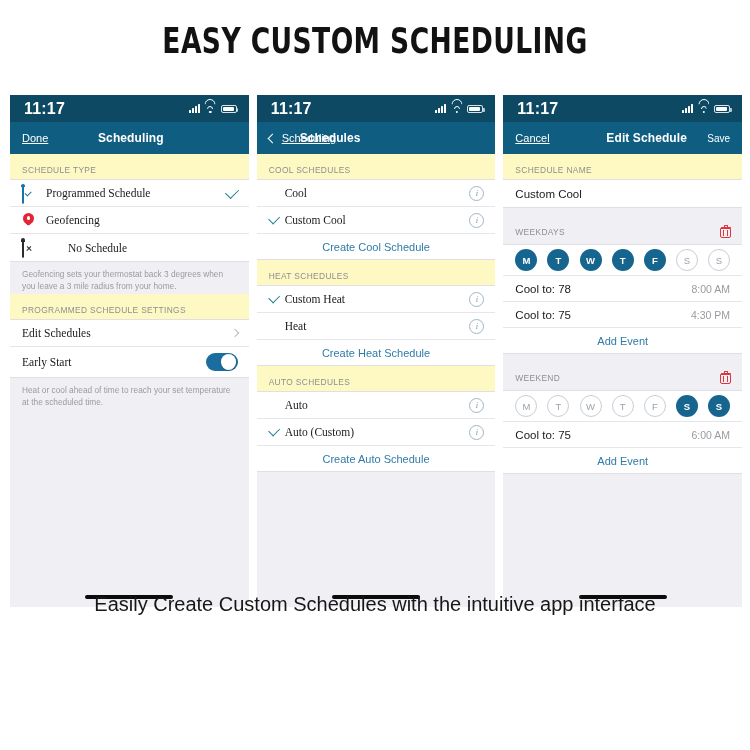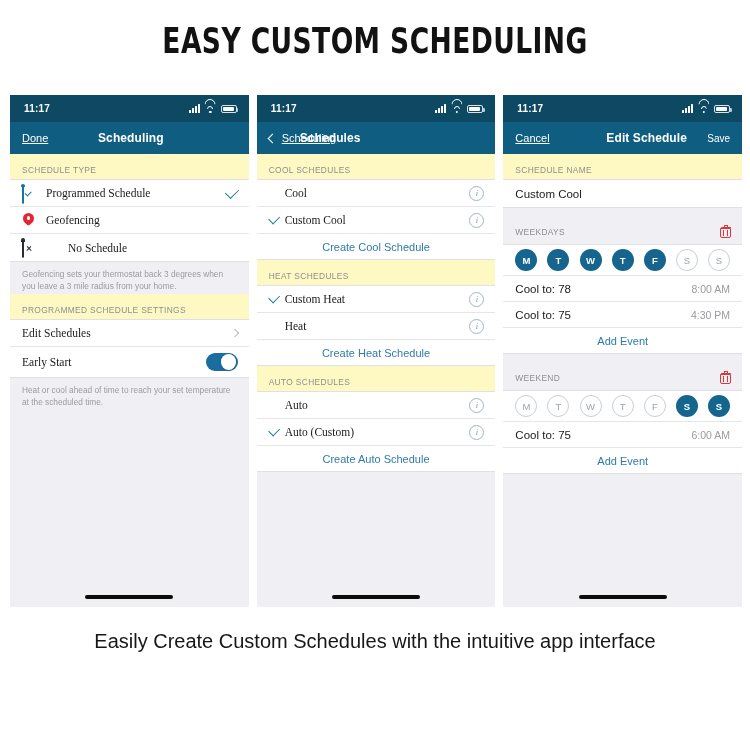--- a/index.html
+++ b/index.html
@@ -22,21 +22,21 @@
     width:239px;height:512px;background:#f0f0f4;position:relative;overflow:hidden;
     display:flex;flex-direction:column;
   }
 
   
   .statusbar{
     height:27px;background:#0d4963;color:#ffffff;flex:0 0 auto;
     display:flex;align-items:center;justify-content:space-between;
     padding:0 12px 0 14px;box-sizing:border-box;
   }
-  .status-time{font-size:10px;font-weight:700;letter-spacing:0.2px;}
+  .status-time{font-size:16px;font-weight:700;letter-spacing:0.2px;}
   .status-icons{display:flex;align-items:flex-end;gap:5px;}
   .sig{display:flex;align-items:flex-end;gap:1px;height:9px;}
   .sig i{display:block;width:2px;background:#ffffff;border-radius:.5px;}
   .sig i:nth-child(1){height:3px}
   .sig i:nth-child(2){height:5px}
   .sig i:nth-child(3){height:7px}
   .sig i:nth-child(4){height:9px}
   .wifi{width:11px;height:9px;position:relative;}
   .wifi b{position:absolute;left:50%;bottom:0;transform:translateX(-50%);
      border:1.6px solid #fff;border-radius:50%;display:block;}
@@ -147,21 +147,21 @@
   .ev .lbl{font-size:11.5px;color:#1a1a1a;}
   .ev .tm{font-size:10.5px;color:#9a9aa0;}
 
   
   .home-ind{
     position:absolute;left:50%;bottom:8px;transform:translateX(-50%);
     width:88px;height:4px;background:#0b0b0b;border-radius:2px;
   }
 
   .caption{
-    position:absolute;left:0;top:625px;width:750px;text-align:center;
+    position:absolute;left:0;top:588px;width:750px;text-align:center;
     font-size:20px;color:#171717;line-height:1.62;
     font-family:"Liberation Sans",sans-serif;
     padding:0 40px;box-sizing:border-box;
   }
 </style>
 </head>
 <body>
 
 <div class="page-title">EASY CUSTOM SCHEDULING</div>
 

